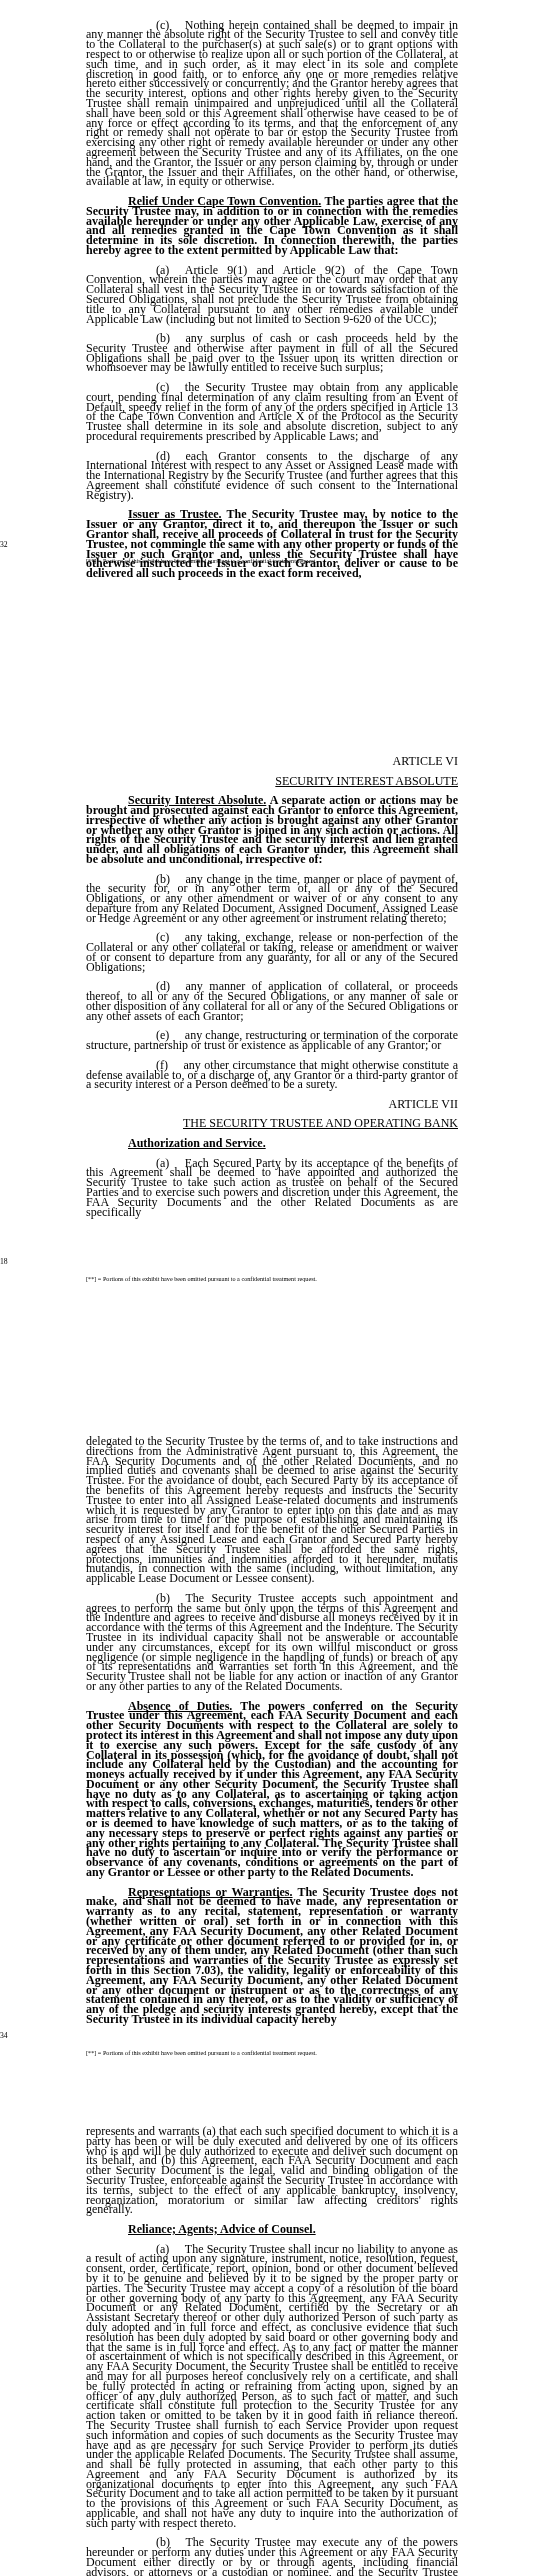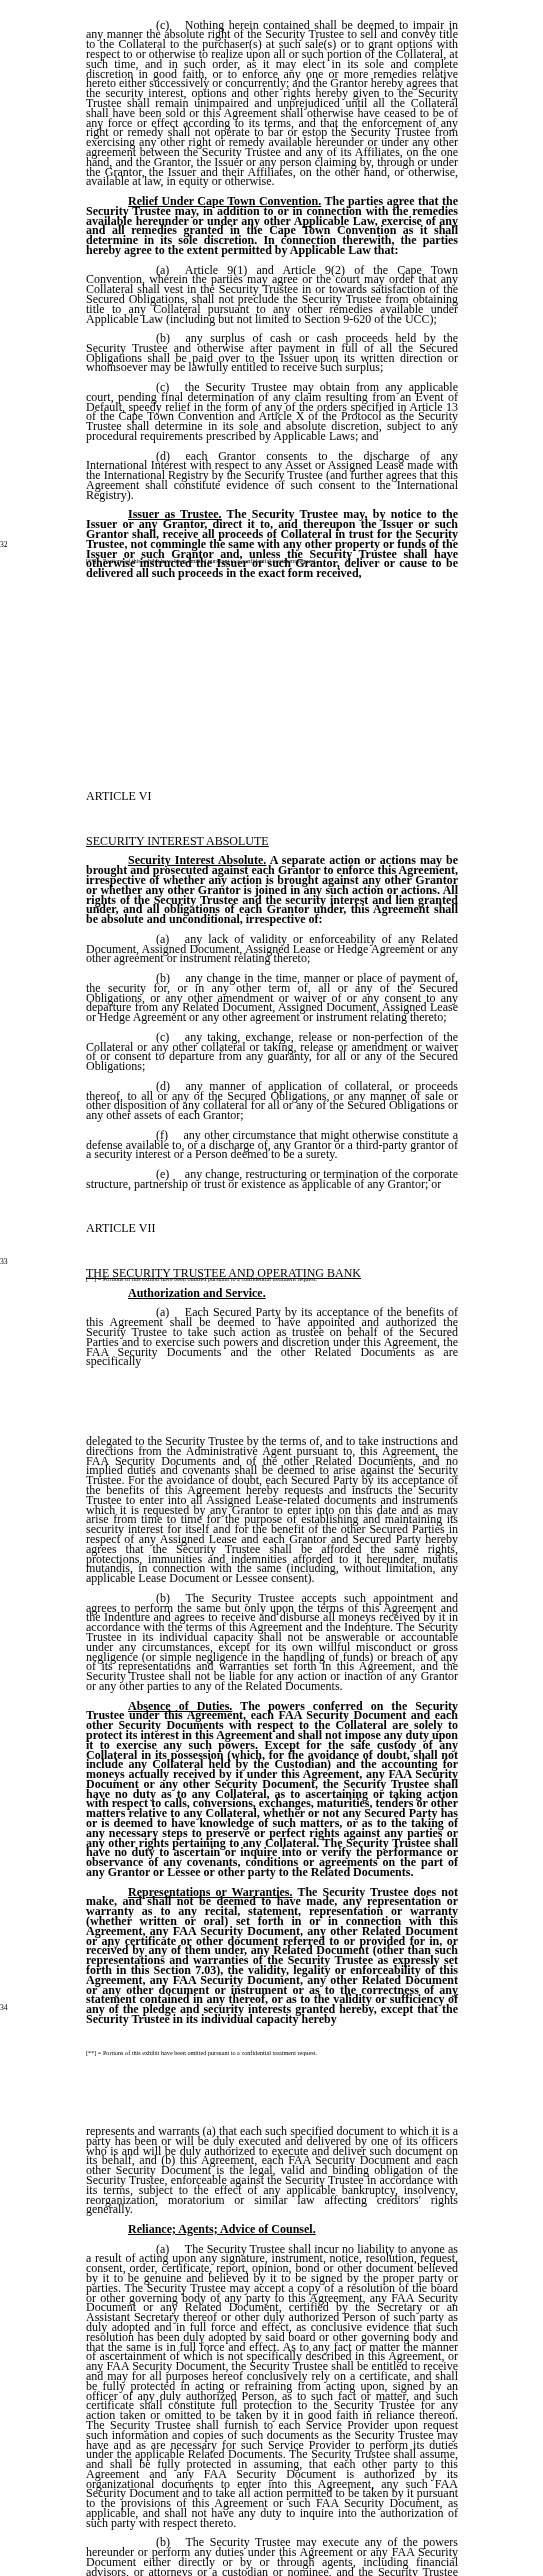--- a/index.html
+++ b/index.html
@@ -1,21 +1,21 @@
 <!DOCTYPE html>
 <html style="font-size:8.2px"><head>
 <meta charset="utf-8">
 <style>
   html,body{margin:0;padding:0;background:#ffffff;}
   body{width:544px;font-family:"Liberation Serif","DejaVu Serif",serif;color:#000;}
   .page{position:relative;width:544px;height:703px;padding-left:86px;padding-right:86px;box-sizing:border-box;overflow:hidden;}
   .para{font-size:12px;line-height:9.8px;text-align:justify;margin:0 0 9.8px 0;}
   .sub{text-indent:70px;}
   .ind{text-indent:42px;font-weight:bold;}
-  .ctr{text-align:left;text-indent:0;margin-top:35px;}
+  .ctr{text-align:right;text-indent:0;}
   .lbl{padding-right:15.5px;}
   .u{text-decoration:underline;}
   .page-number{position:absolute;left:0;width:100%;text-align:left;font-size:7.7px;line-height:9.8px;}
   .footer-note{position:absolute;left:86px;font-size:6.2px;line-height:7.7px;}
 </style>
 </head>
 <body>
 
 <div class="page" style="padding-top:20.6px">
   <p class="para sub"><span class="lbl">(c)</span><span>Nothing herein contained shall be deemed to impair in any manner the absolute right of the Security Trustee to sell and convey title to the Collateral to the purchaser(s) at such sale(s) or to grant options with respect to or otherwise to realize upon all or such portion of the Collateral, at such time, and in such order, as it may elect in its sole and complete discretion in good faith, or to enforce any one or more remedies relative hereto either successively or concurrently; and the Grantor hereby agrees that the security interest, options and other rights hereby given to the Security Trustee shall remain unimpaired and unprejudiced until all the Collateral shall have been sold or this Agreement shall otherwise have ceased to be of any force or effect according to its terms, and that the enforcement of any right or remedy shall not operate to bar or estop the Security Trustee from exercising any other right or remedy available hereunder or under any other agreement between the Security Trustee and any of its Affiliates, on the one hand, and the Grantor, the Issuer or any person claiming by, through or under the Grantor, the Issuer and their Affiliates, on the other hand, or otherwise, available at law, in equity or otherwise.</span></p>
@@ -26,40 +26,39 @@
   <p class="para sub"><span class="lbl">(d)</span><span>each Grantor consents to the discharge of any International Interest with respect to any Asset or Assigned Lease made with the International Registry by the Security Trustee (and further agrees that this Agreement shall constitute evidence of such consent to the International Registry).</span></p>
   <p class="para ind"><span class="u">Issuer as Trustee.</span><span> The Security Trustee may, by notice to the Issuer or any Grantor, direct it to, and thereupon the Issuer or such Grantor shall, receive all proceeds of Collateral in trust for the Security Trustee, not commingle the same with any other property or funds of the Issuer or such Grantor and, unless the Security Trustee shall have otherwise instructed the Issuer or such Grantor, deliver or cause to be delivered all such proceeds in the exact form received,</span></p>
   <div class="page-number" style="top:540px">32</div>
   <div class="footer-note" style="top:557px">[**] = Portions of this exhibit have been omitted pursuant to a confidential treatment request.</div>
 </div>
 
 <div class="page" style="padding-top:54px">
   <p class="para ctr">ARTICLE VI</p>
   <p class="para ctr"><span class="u">SECURITY INTEREST ABSOLUTE</span></p>
   <p class="para ind"><span class="u">Security Interest Absolute.</span><span> A separate action or actions may be brought and prosecuted against each Grantor to enforce this Agreement, irrespective of whether any action is brought against any other Grantor or whether any other Grantor is joined in any such action or actions. All rights of the Security Trustee and the security interest and lien granted under, and all obligations of each Grantor under, this Agreement shall be absolute and unconditional, irrespective of:</span></p>
-  <p class="para sub"><span class="lbl">(a)</span><span>any lack of validity or enforceability of any Related Document, Assigned Document, Assigned Lease or Hedge Agreement or any other agreement or instrument relating thereto;</span></p>
   <p class="para sub"><span class="lbl">(b)</span><span>any change in the time, manner or place of payment of, the security for, or in any other term of, all or any of the Secured Obligations, or any other amendment or waiver of or any consent to any departure from any Related Document, Assigned Document, Assigned Lease or Hedge Agreement or any other agreement or instrument relating thereto;</span></p>
   <p class="para sub"><span class="lbl">(c)</span><span>any taking, exchange, release or non-perfection of the Collateral or any other collateral or taking, release or amendment or waiver of or consent to departure from any guaranty, for all or any of the Secured Obligations;</span></p>
   <p class="para sub"><span class="lbl">(d)</span><span>any manner of application of collateral, or proceeds thereof, to all or any of the Secured Obligations, or any manner of sale or other disposition of any collateral for all or any of the Secured Obligations or any other assets of each Grantor;</span></p>
+  <p class="para sub"><span class="lbl">(e)</span><span>any change, restructuring or termination of the corporate structure, partnership or trust or existence as applicable of any Grantor; or</span></p>
   <p class="para sub"><span class="lbl">(f)</span><span>any other circumstance that might otherwise constitute a defense available to, or a discharge of, any Grantor or a third-party grantor of a security interest or a Person deemed to be a surety.</span></p>
-  <p class="para sub"><span class="lbl">(e)</span><span>any change, restructuring or termination of the corporate structure, partnership or trust or existence as applicable of any Grantor; or</span></p>
   <p class="para ctr">ARTICLE VII</p>
   <p class="para ctr"><span class="u">THE SECURITY TRUSTEE AND OPERATING BANK</span></p>
   <p class="para ind"><span class="u">Authorization and Service.</span></p>
   <p class="para sub"><span class="lbl">(a)</span><span>Each Secured Party by its acceptance of the benefits of this Agreement shall be deemed to have appointed and authorized the Security Trustee to take such action as trustee on behalf of the Secured Parties and to exercise such powers and discretion under this Agreement, the FAA Security Documents and the other Related Documents as are specifically</span></p>
-  <div class="page-number" style="top:554px">33</div>
+  <div class="page-number" style="top:554px">18</div>
   <div class="footer-note" style="top:572px">[**] = Portions of this exhibit have been omitted pursuant to a confidential treatment request.</div>
 </div>
 
 <div class="page" style="padding-top:31px">
   <p class="para">delegated to the Security Trustee by the terms of, and to take instructions and directions from the Administrative Agent pursuant to, this Agreement, the FAA Security Documents and of the other Related Documents, and no implied duties and covenants shall be deemed to arise against the Security Trustee. For the avoidance of doubt, each Secured Party by its acceptance of the benefits of this Agreement hereby requests and instructs the Security Trustee to enter into all Assigned Lease-related documents and instruments which it is requested by any Grantor to enter into on this date and as may arise from time to time for the purpose of establishing and maintaining its security interest for itself and for the benefit of the other Secured Parties in respect of any Assigned Lease and each Grantor and Secured Party hereby agrees that the Security Trustee shall be afforded the same rights, protections, immunities and indemnities afforded to it hereunder, mutatis mutandis, in connection with the same (including, without limitation, any applicable Lease Document or Lessee consent).</p>
   <p class="para sub"><span class="lbl">(b)</span><span>The Security Trustee accepts such appointment and agrees to perform the same but only upon the terms of this Agreement and the Indenture and agrees to receive and disburse all moneys received by it in accordance with the terms of this Agreement and the Indenture. The Security Trustee in its individual capacity shall not be answerable or accountable under any circumstances, except for its own willful misconduct or gross negligence (or simple negligence in the handling of funds) or breach of any of its representations and warranties set forth in this Agreement, and the Security Trustee shall not be liable for any action or inaction of any Grantor or any other parties to any of the Related Documents.</span></p>
   <p class="para ind"><span class="u">Absence of Duties.</span><span> The powers conferred on the Security Trustee under this Agreement, each FAA Security Document and each other Security Documents with respect to the Collateral are solely to protect its interest in this Agreement and shall not impose any duty upon it to exercise any such powers. Except for the safe custody of any Collateral in its possession (which, for the avoidance of doubt, shall not include any Collateral held by the Custodian) and the accounting for moneys actually received by it under this Agreement, any FAA Security Document or any other Security Document, the Security Trustee shall have no duty as to any Collateral, as to ascertaining or taking action with respect to calls, conversions, exchanges, maturities, tenders or other matters relative to any Collateral, whether or not any Secured Party has or is deemed to have knowledge of such matters, or as to the taking of any necessary steps to preserve or perfect rights against any parties or any other rights pertaining to any Collateral. The Security Trustee shall have no duty to ascertain or inquire into or verify the performance or observance of any covenants, conditions or agreements on the part of any Grantor or Lessee or other party to the Related Documents.</span></p>
   <p class="para ind"><span class="u">Representations or Warranties.</span><span> The Security Trustee does not make, and shall not be deemed to have made, any representation or warranty as to any recital, statement, representation or warranty (whether written or oral) set forth in or in connection with this Agreement, any FAA Security Document, any other Related Document or any certificate or other document referred to or provided for in, or received by any of them under, any Related Document (other than such representations and warranties of the Security Trustee as expressly set forth in this Section 7.03), the validity, legality or enforceability of this Agreement, any FAA Security Document, any other Related Document or any other document or instrument or as to the correctness of any statement contained in any thereof, or as to the validity or sufficiency of any of the pledge and security interests granted hereby, except that the Security Trustee in its individual capacity hereby</span></p>
-  <div class="page-number" style="top:597px">34</div>
+  <div class="page-number" style="top:625px">34</div>
   <div class="footer-note" style="top:643px">[**] = Portions of this exhibit have been omitted pursuant to a confidential treatment request.</div>
 </div>
 
 <div class="page" style="padding-top:18px">
   <p class="para">represents and warrants (a) that each such specified document to which it is a party has been or will be duly executed and delivered by one of its officers who is and will be duly authorized to execute and deliver such document on its behalf, and (b) this Agreement, each FAA Security Document and each other Security Document is the legal, valid and binding obligation of the Security Trustee, enforceable against the Security Trustee in accordance with its terms, subject to the effect of any applicable bankruptcy, insolvency, reorganization, moratorium or similar law affecting creditors' rights generally.</p>
   <p class="para ind"><span class="u">Reliance; Agents; Advice of Counsel.</span></p>
   <p class="para sub"><span class="lbl">(a)</span><span>The Security Trustee shall incur no liability to anyone as a result of acting upon any signature, instrument, notice, resolution, request, consent, order, certificate, report, opinion, bond or other document believed by it to be genuine and believed by it to be signed by the proper party or parties. The Security Trustee may accept a copy of a resolution of the board or other governing body of any party to this Agreement, any FAA Security Document or any Related Document, certified by the Secretary or an Assistant Secretary thereof or other duly authorized Person of such party as duly adopted and in full force and effect, as conclusive evidence that such resolution has been duly adopted by said board or other governing body and that the same is in full force and effect. As to any fact or matter the manner of ascertainment of which is not specifically described in this Agreement, or any FAA Security Document, the Security Trustee shall be entitled to receive and may for all purposes hereof conclusively rely on a certificate, and shall be fully protected in acting or refraining from acting upon, signed by an officer of any duly authorized Person, as to such fact or matter, and such certificate shall constitute full protection to the Security Trustee for any action taken or omitted to be taken by it in good faith in reliance thereon. The Security Trustee shall furnish to each Service Provider upon request such information and copies of such documents as the Security Trustee may have and as are necessary for such Service Provider to perform its duties under the applicable Related Documents. The Security Trustee shall assume, and shall be fully protected in assuming, that each other party to this Agreement and any FAA Security Document is authorized by its organizational documents to enter into this Agreement, any such FAA Security Document and to take all action permitted to be taken by it pursuant to the provisions of this Agreement or such FAA Security Document, as applicable, and shall not have any duty to inquire into the authorization of such party with respect thereto.</span></p>
   <p class="para sub"><span class="lbl">(b)</span><span>The Security Trustee may execute any of the powers hereunder or perform any duties under this Agreement or any FAA Security Document either directly or by or through agents, including financial advisors, or attorneys or a custodian or nominee, and the Security Trustee shall not be responsible for any misconduct or negligence on the part of, or for the supervision of, any such agent, attorney, custodian or nominee appointed with due care by it hereunder.</span></p>
   <p class="para sub"><span class="lbl">(c)</span><span>The Security Trustee may consult with counsel and any opinion or advice of such counsel shall be full and complete authorization and protection in respect of any action taken or suffered or omitted by it hereunder or any FAA Security Document in good faith and in accordance with such opinion or advice of such counsel.</span></p>
 

